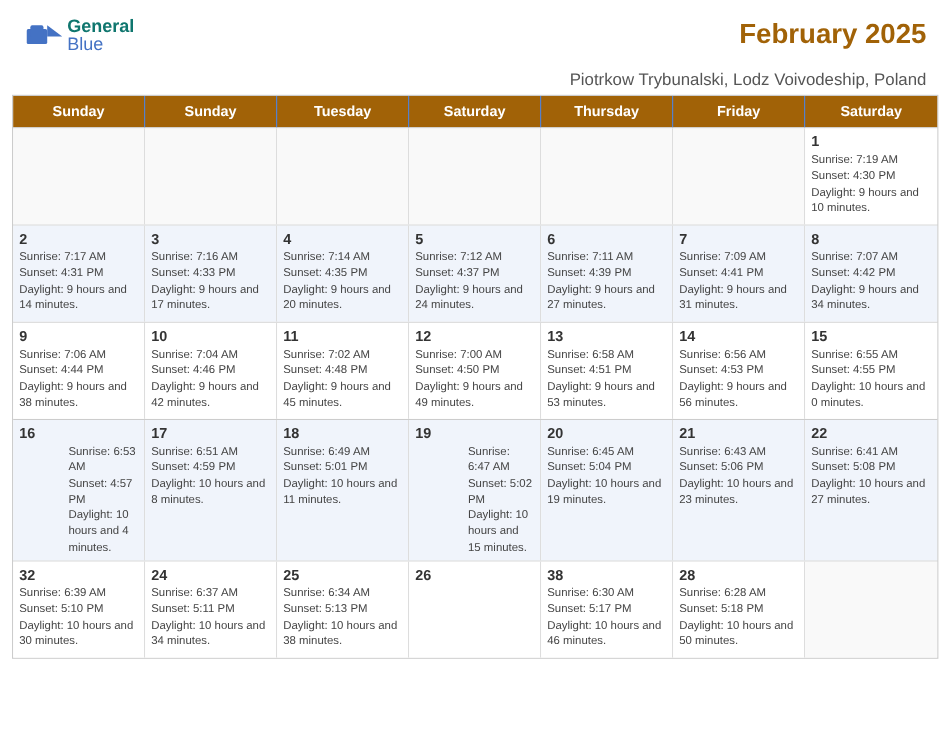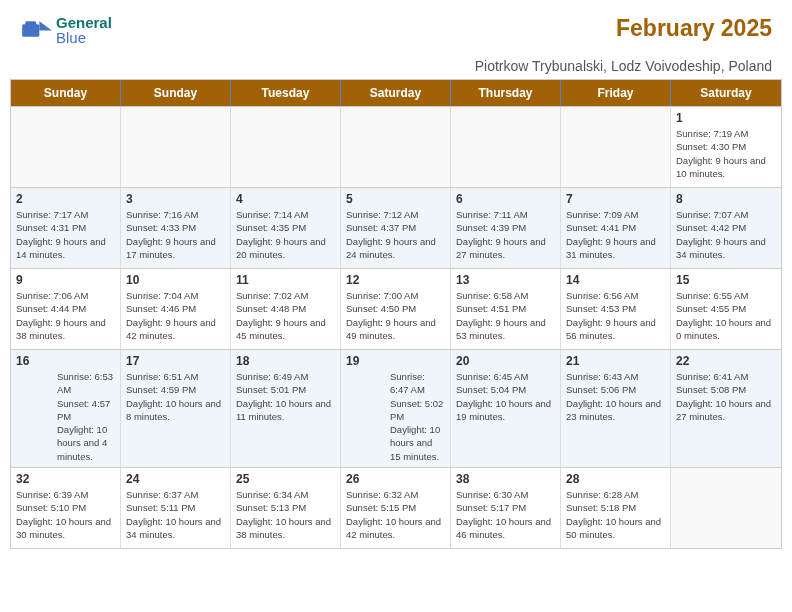--- a/index.html
+++ b/index.html
@@ -219,23 +219,20 @@
 Daylight: 10 hours and 34 minutes.</div>
         </div>
         <div class="cal-cell">
           <span class="day-num">25</span>
           <div class="day-info" style="white-space: pre-line;">Sunrise: 6:34 AM
 Sunset: 5:13 PM
 Daylight: 10 hours and 38 minutes.</div>
         </div>
         <div class="cal-cell">
           <span class="day-num">26</span>
-          <div class="day-info" style="white-space: pre-line;">Sunrise: 6:32 AM
-Sunset: 5:15 PM
-Daylight: 10 hours and 42 minutes.</div>
         </div>
         <div class="cal-cell">
           <span class="day-num">38</span>
           <div class="day-info" style="white-space: pre-line;">Sunrise: 6:30 AM
 Sunset: 5:17 PM
 Daylight: 10 hours and 46 minutes.</div>
         </div>
         <div class="cal-cell">
           <span class="day-num">28</span>
           <div class="day-info" style="white-space: pre-line;">Sunrise: 6:28 AM

